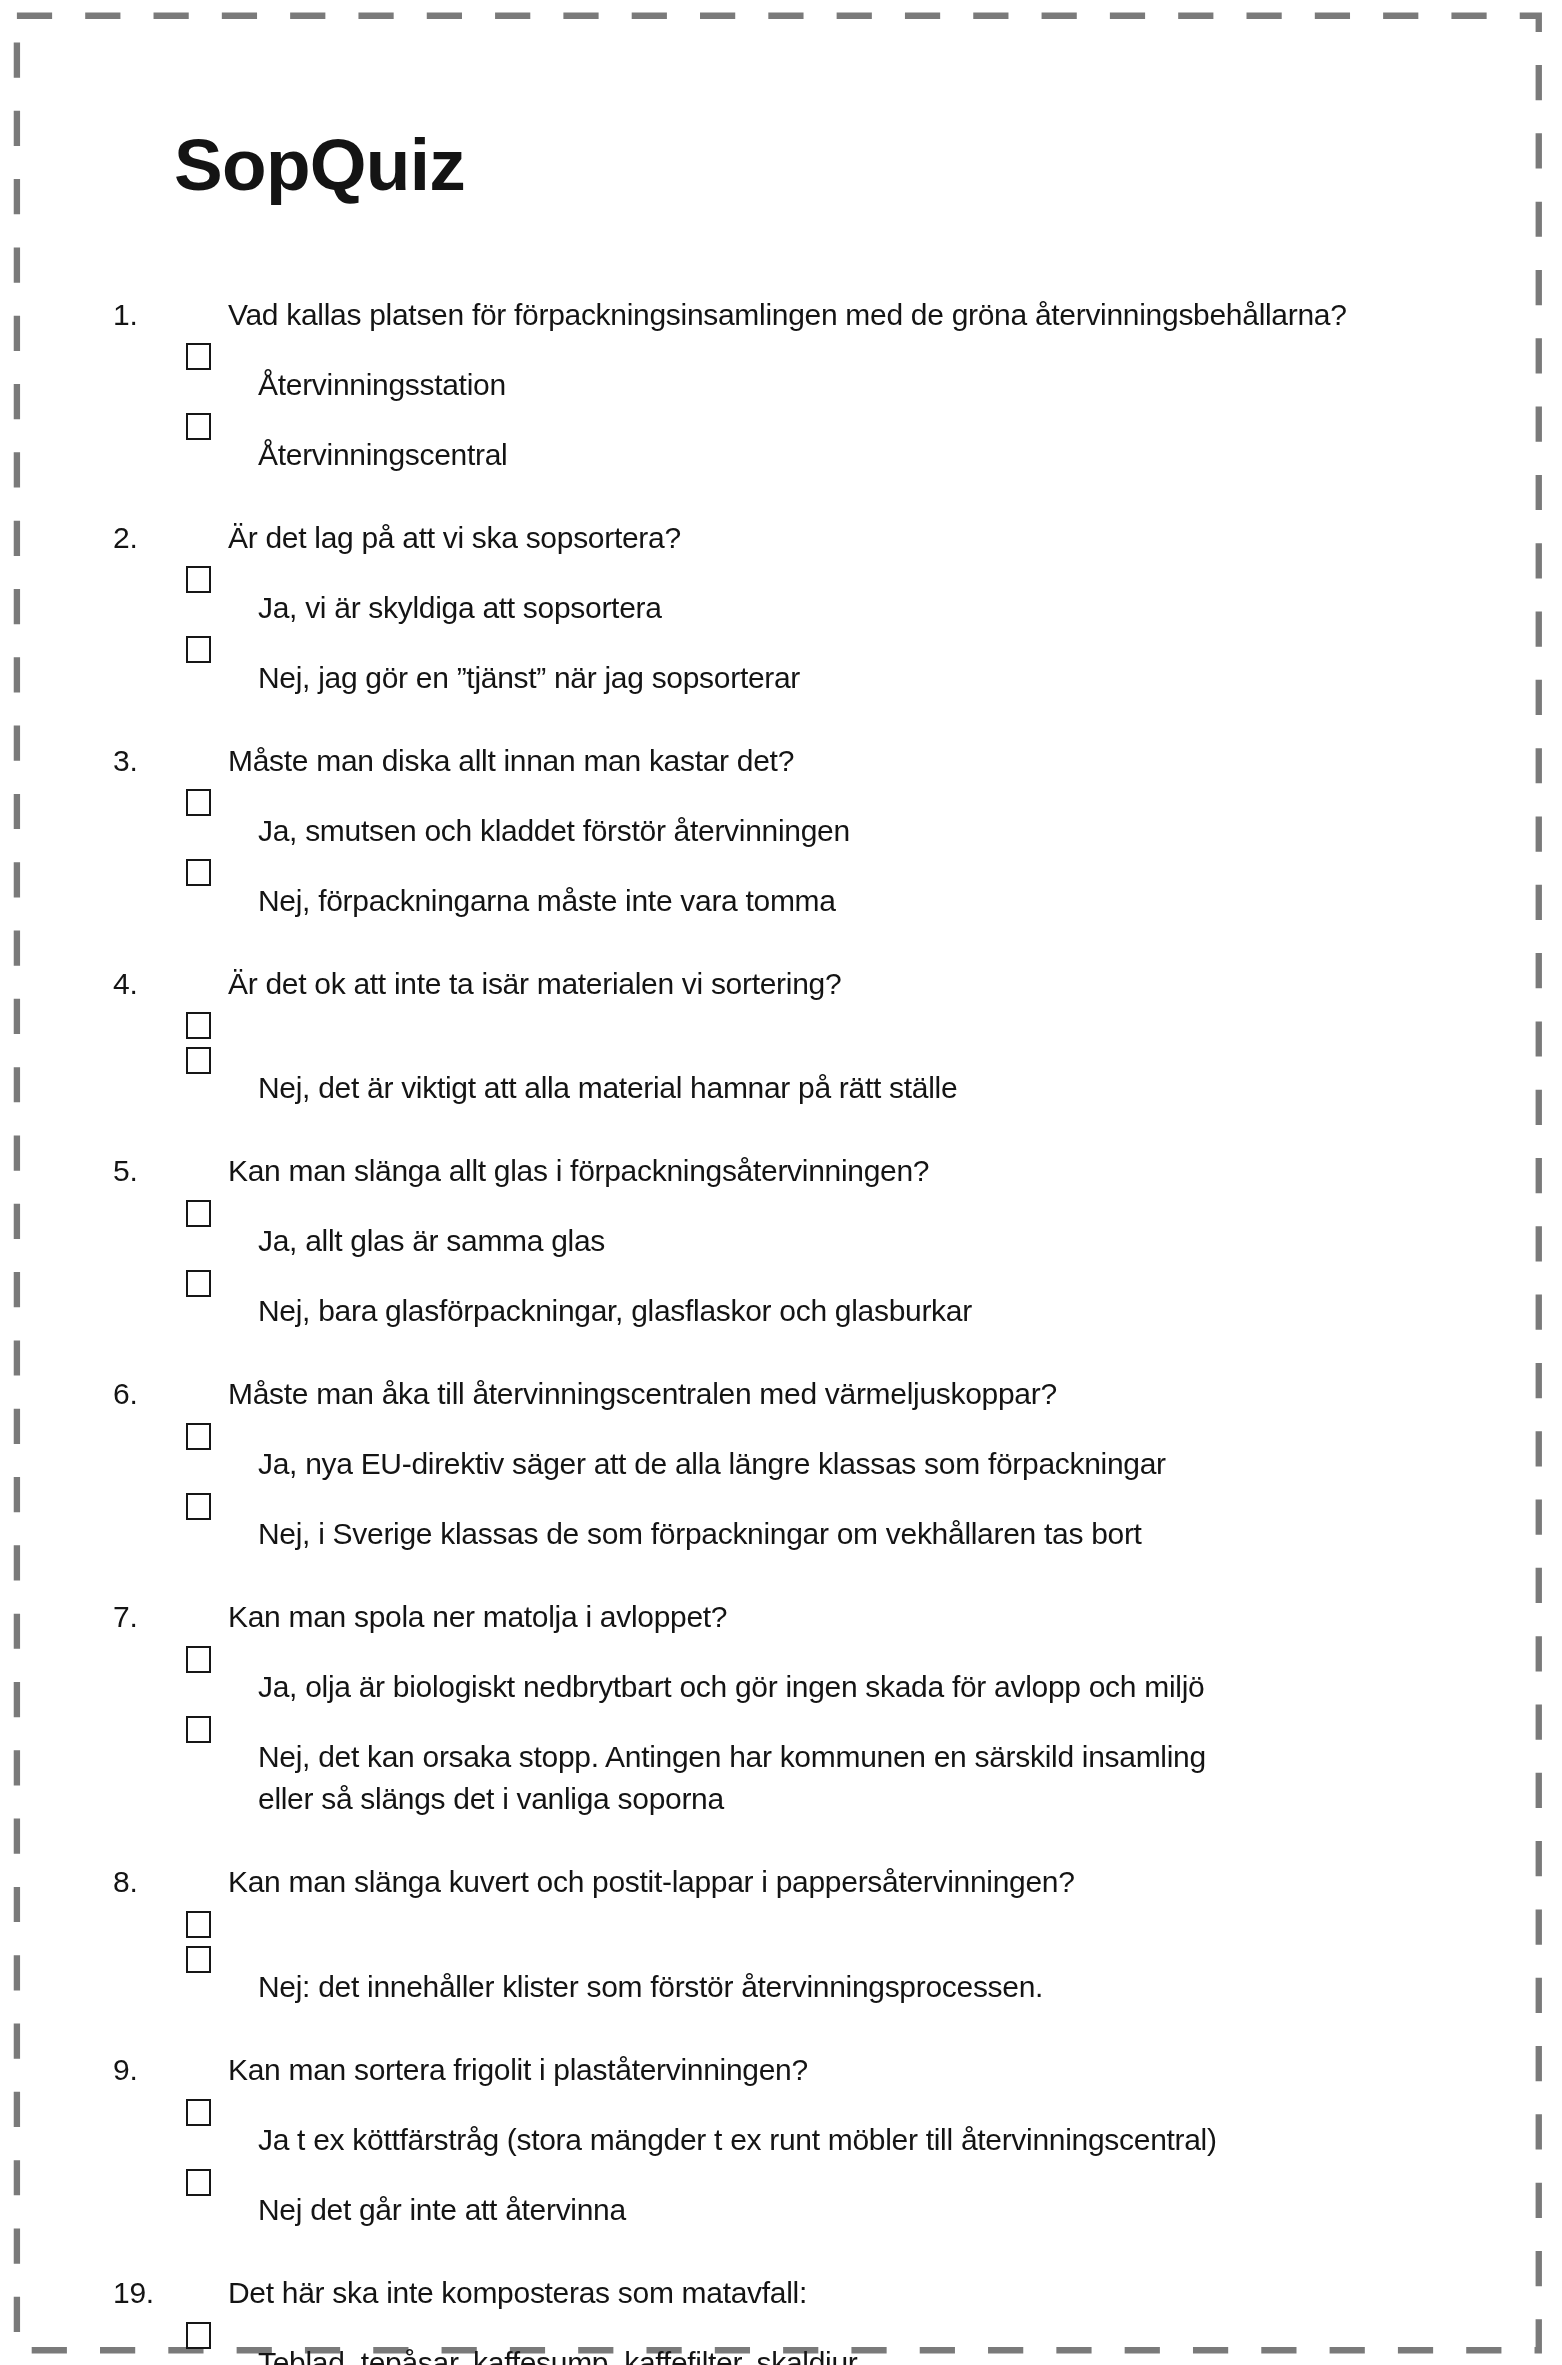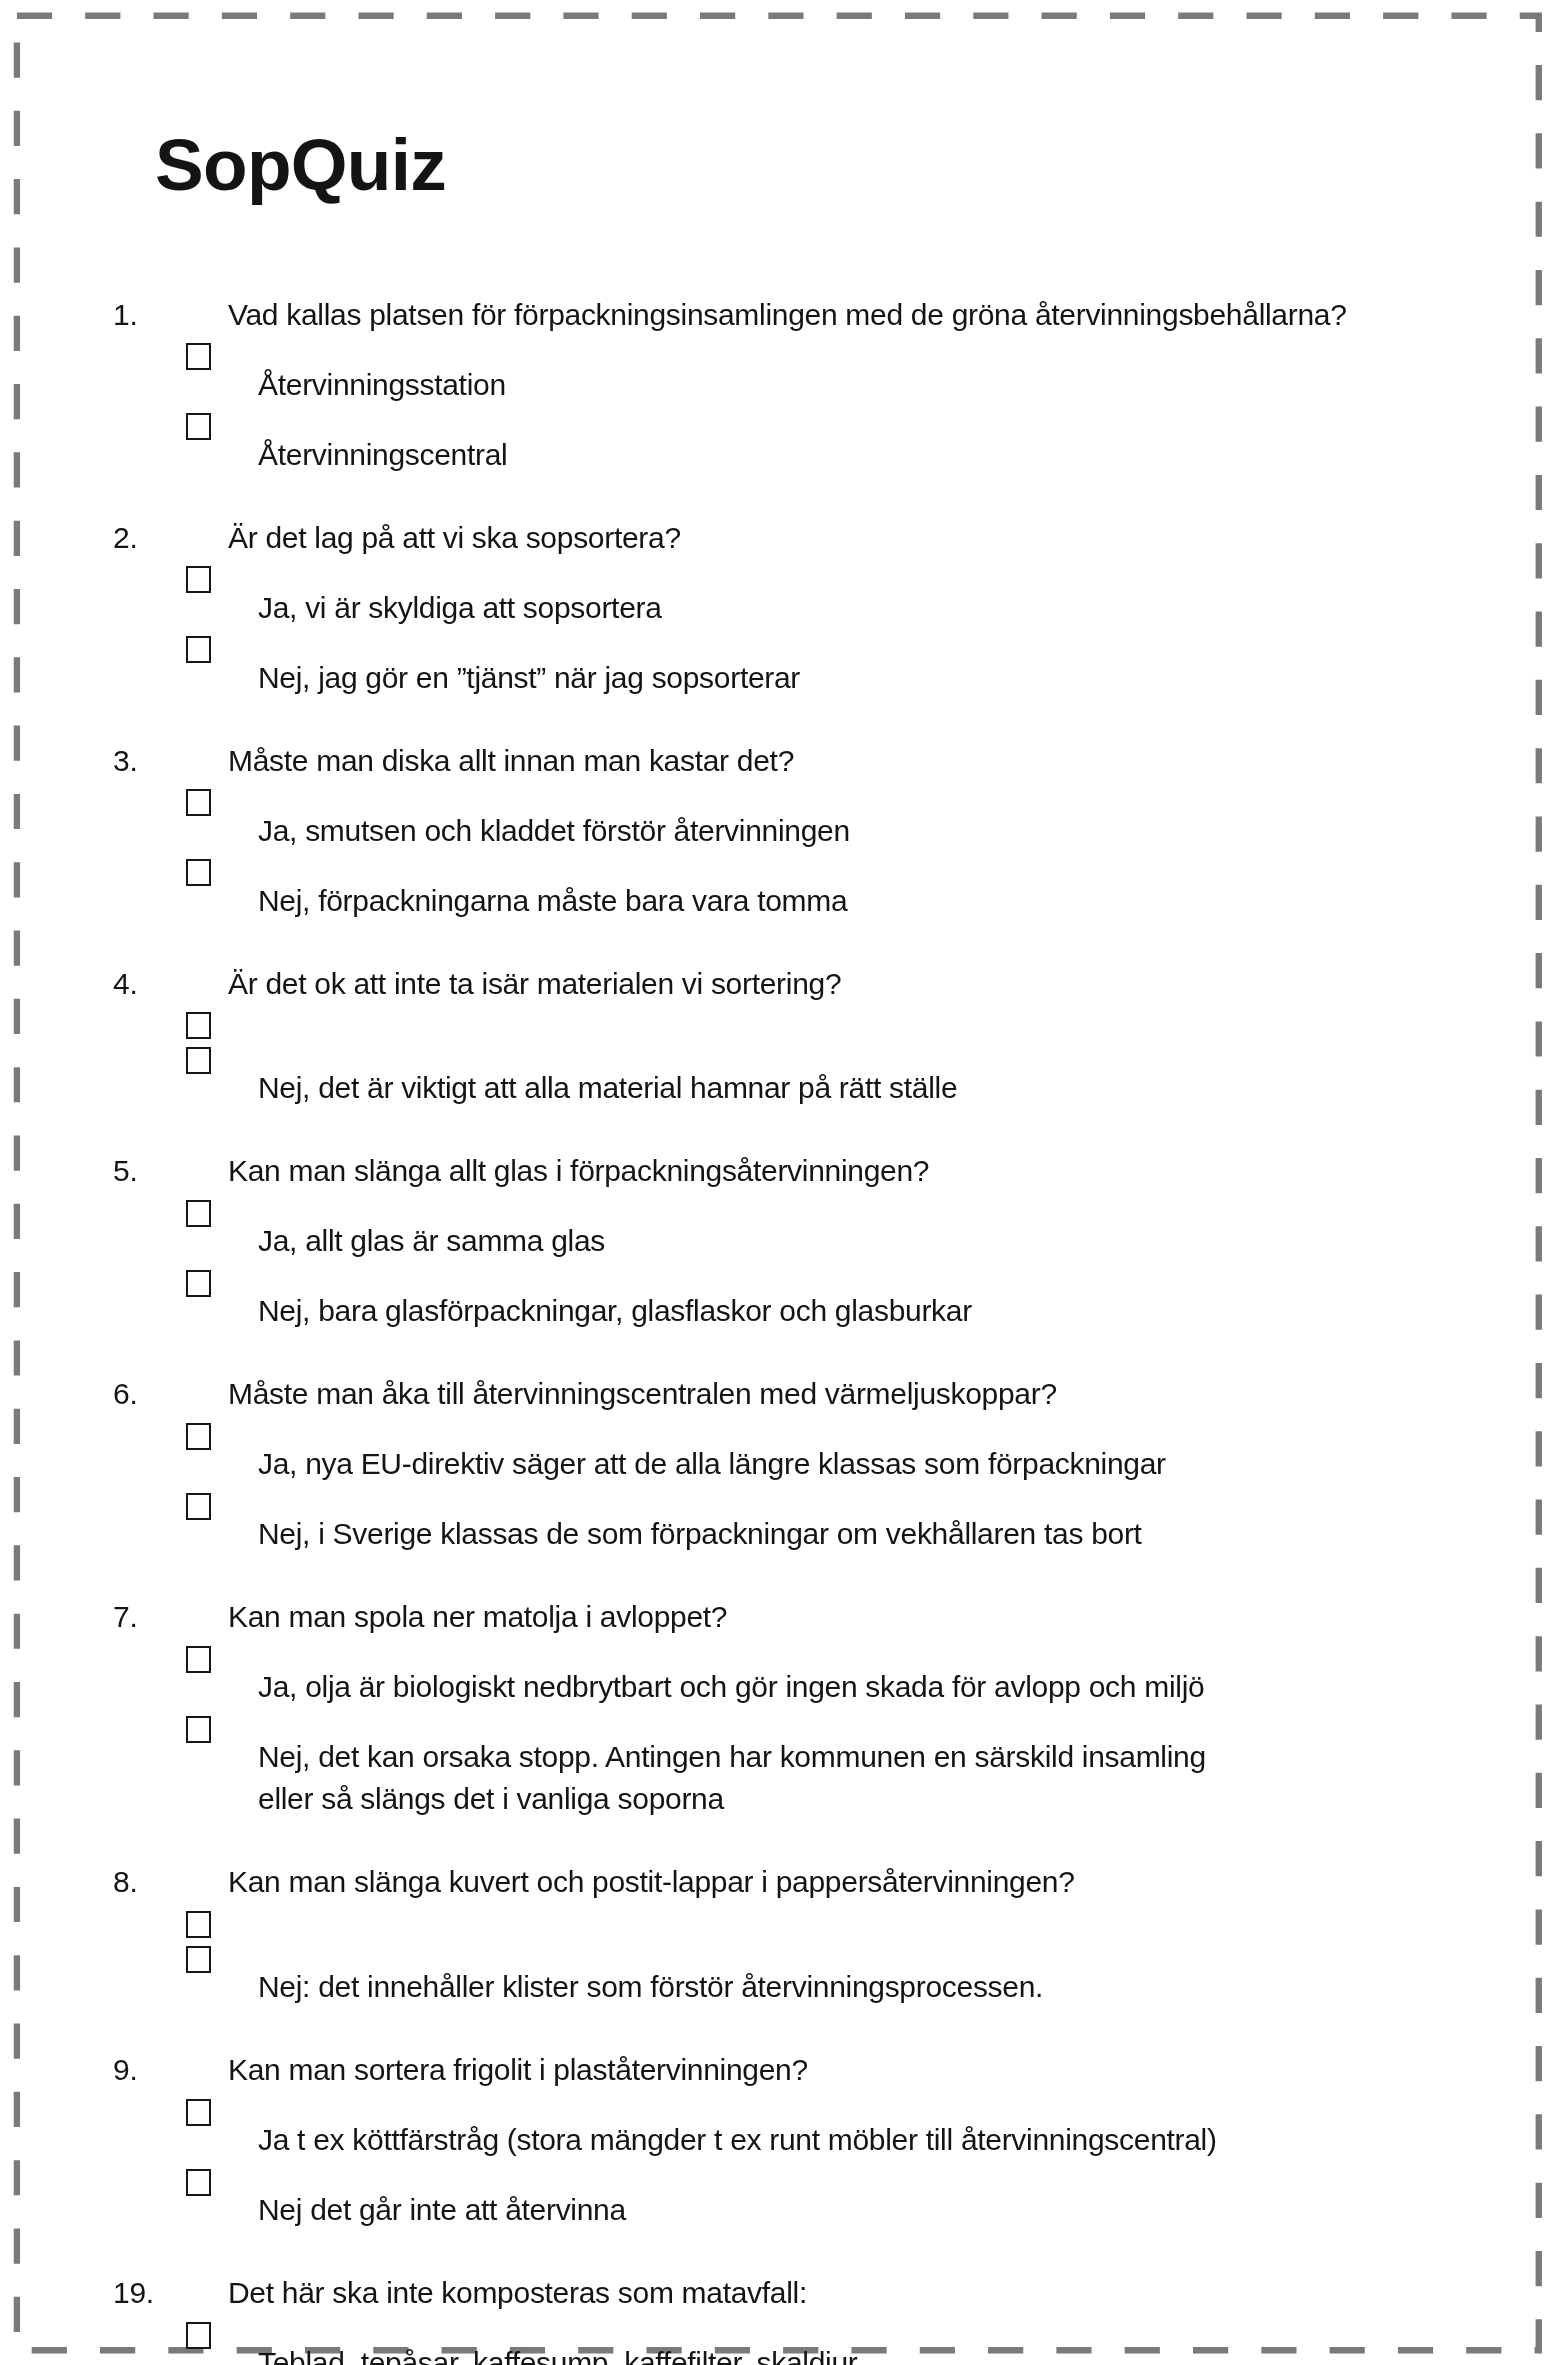--- a/index.html
+++ b/index.html
@@ -19,21 +19,21 @@
   }
   .content{
     position:relative;
     padding:127px 21px 0 113px;
   }
   h1.title{
     font-size:73px;
     font-weight:700;
     line-height:1.05;
     letter-spacing:-0.7px;
-    margin-left:42px;
+    margin-left:61px;
     margin-bottom:90px;
   }
   .question{
     margin-bottom:41px;
   }
   .q-row{
     display:flex;
     align-items:flex-start;
   }
   .q-num{
@@ -121,21 +121,21 @@
       <span class="q-text">Måste man diska allt innan man kastar det?</span>
     </div>
 
   <div class="opt-row">
     <span class="checkbox"></span>
     <span class="opt-text">Ja, smutsen och kladdet förstör återvinningen</span>
   </div>
 
   <div class="opt-row">
     <span class="checkbox"></span>
-    <span class="opt-text">Nej, förpackningarna måste bara vara tomma</span>
+    <span class="opt-text">Nej, förpackningarna måste inte vara tomma</span>
   </div>
 </section>
 
   <section class="question">
     <div class="q-row">
       <span class="q-num">4.</span>
       <span class="q-text">Är det ok att inte ta isär materialen vi sortering?</span>
     </div>
 
   <div class="opt-row">

